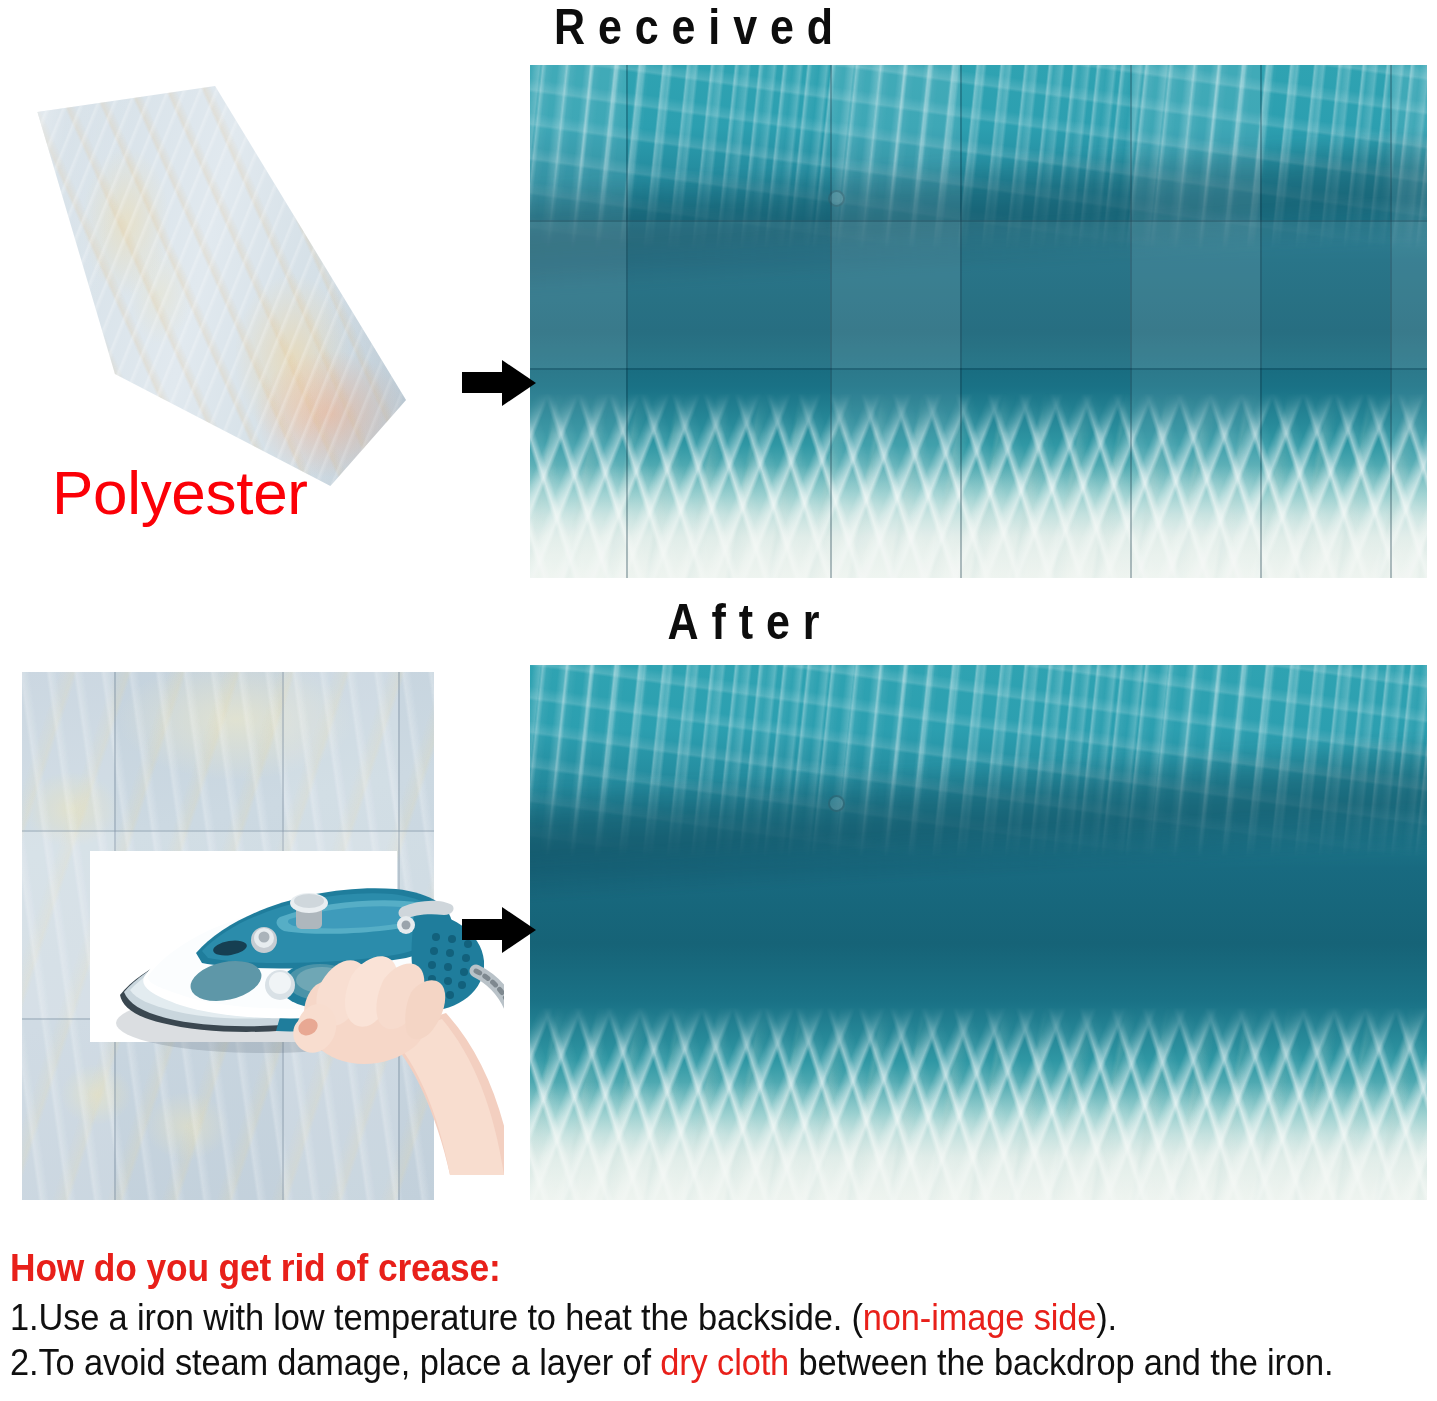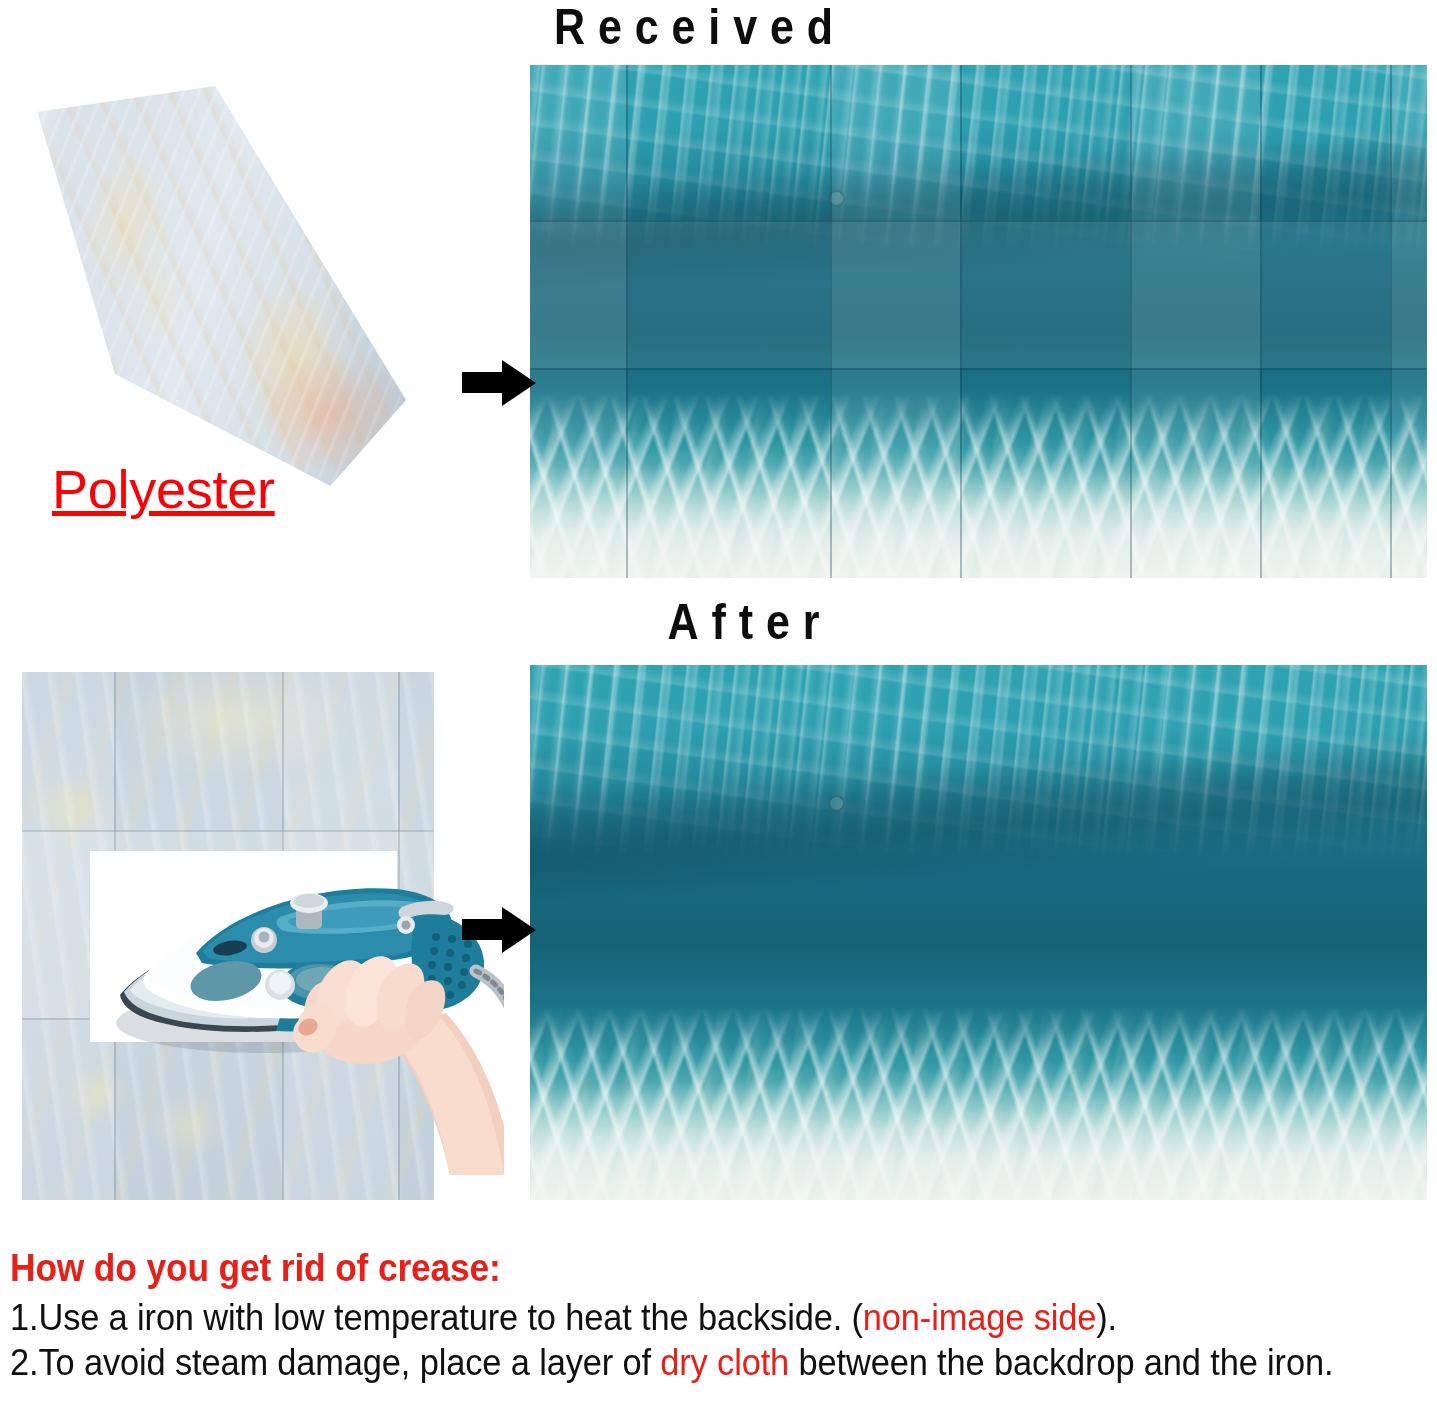--- a/index.html
+++ b/index.html
@@ -40,28 +40,27 @@
     top: 597px;
     width: 340px;
     font-size: 50px;
   }
 
   
   #polyester-label {
     position: absolute;
     left: 52px;
     top: 462px;
-    font-size: 54px;
+    font-size: 62px;
     font-weight: 400;
     color: #fb0007;
     letter-spacing: -0.005em;
     line-height: 1;
     white-space: nowrap;
     z-index: 6;
-    text-decoration: underline;
   }
 
   
   .arrow {
     position: absolute;
     z-index: 5;
   }
   .arrow .shaft {
     position: absolute;
     left: 0;

